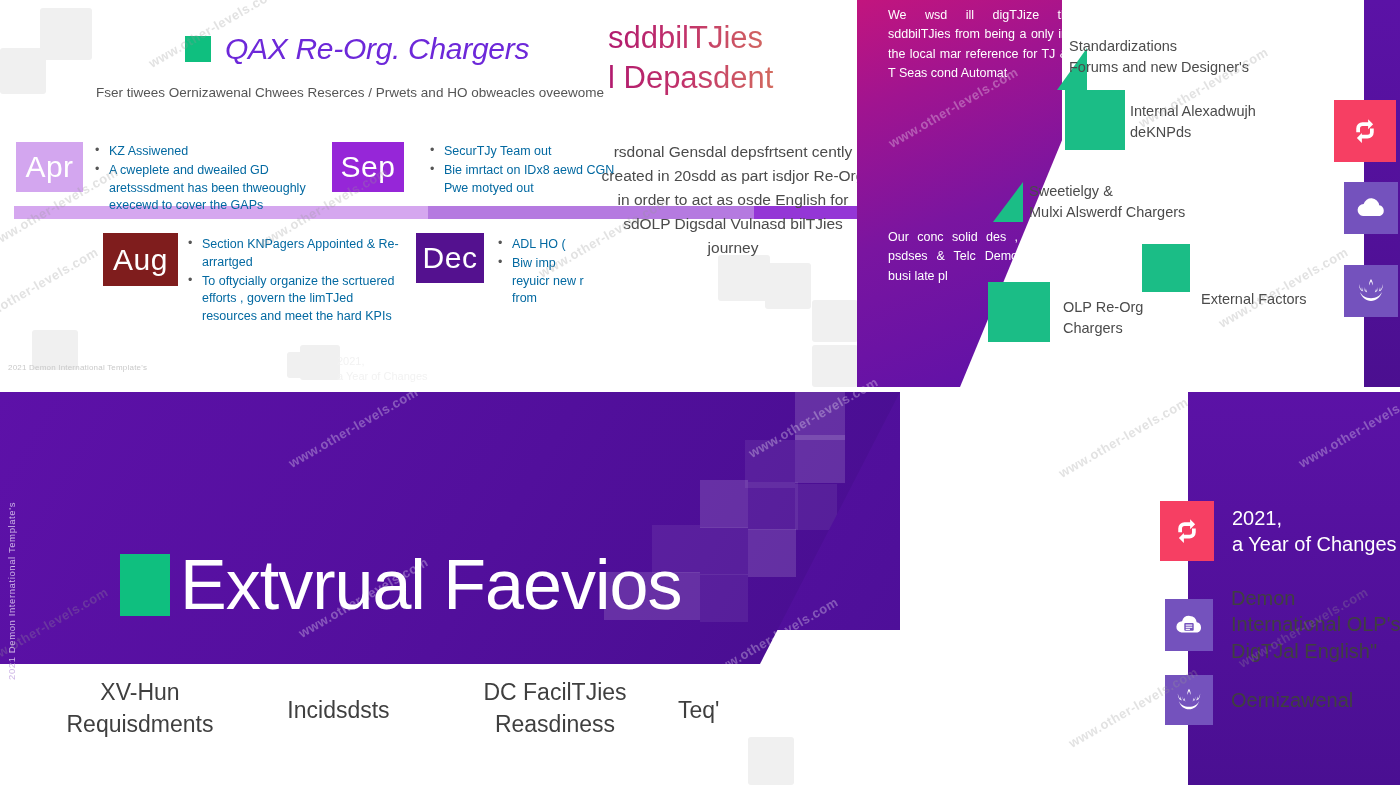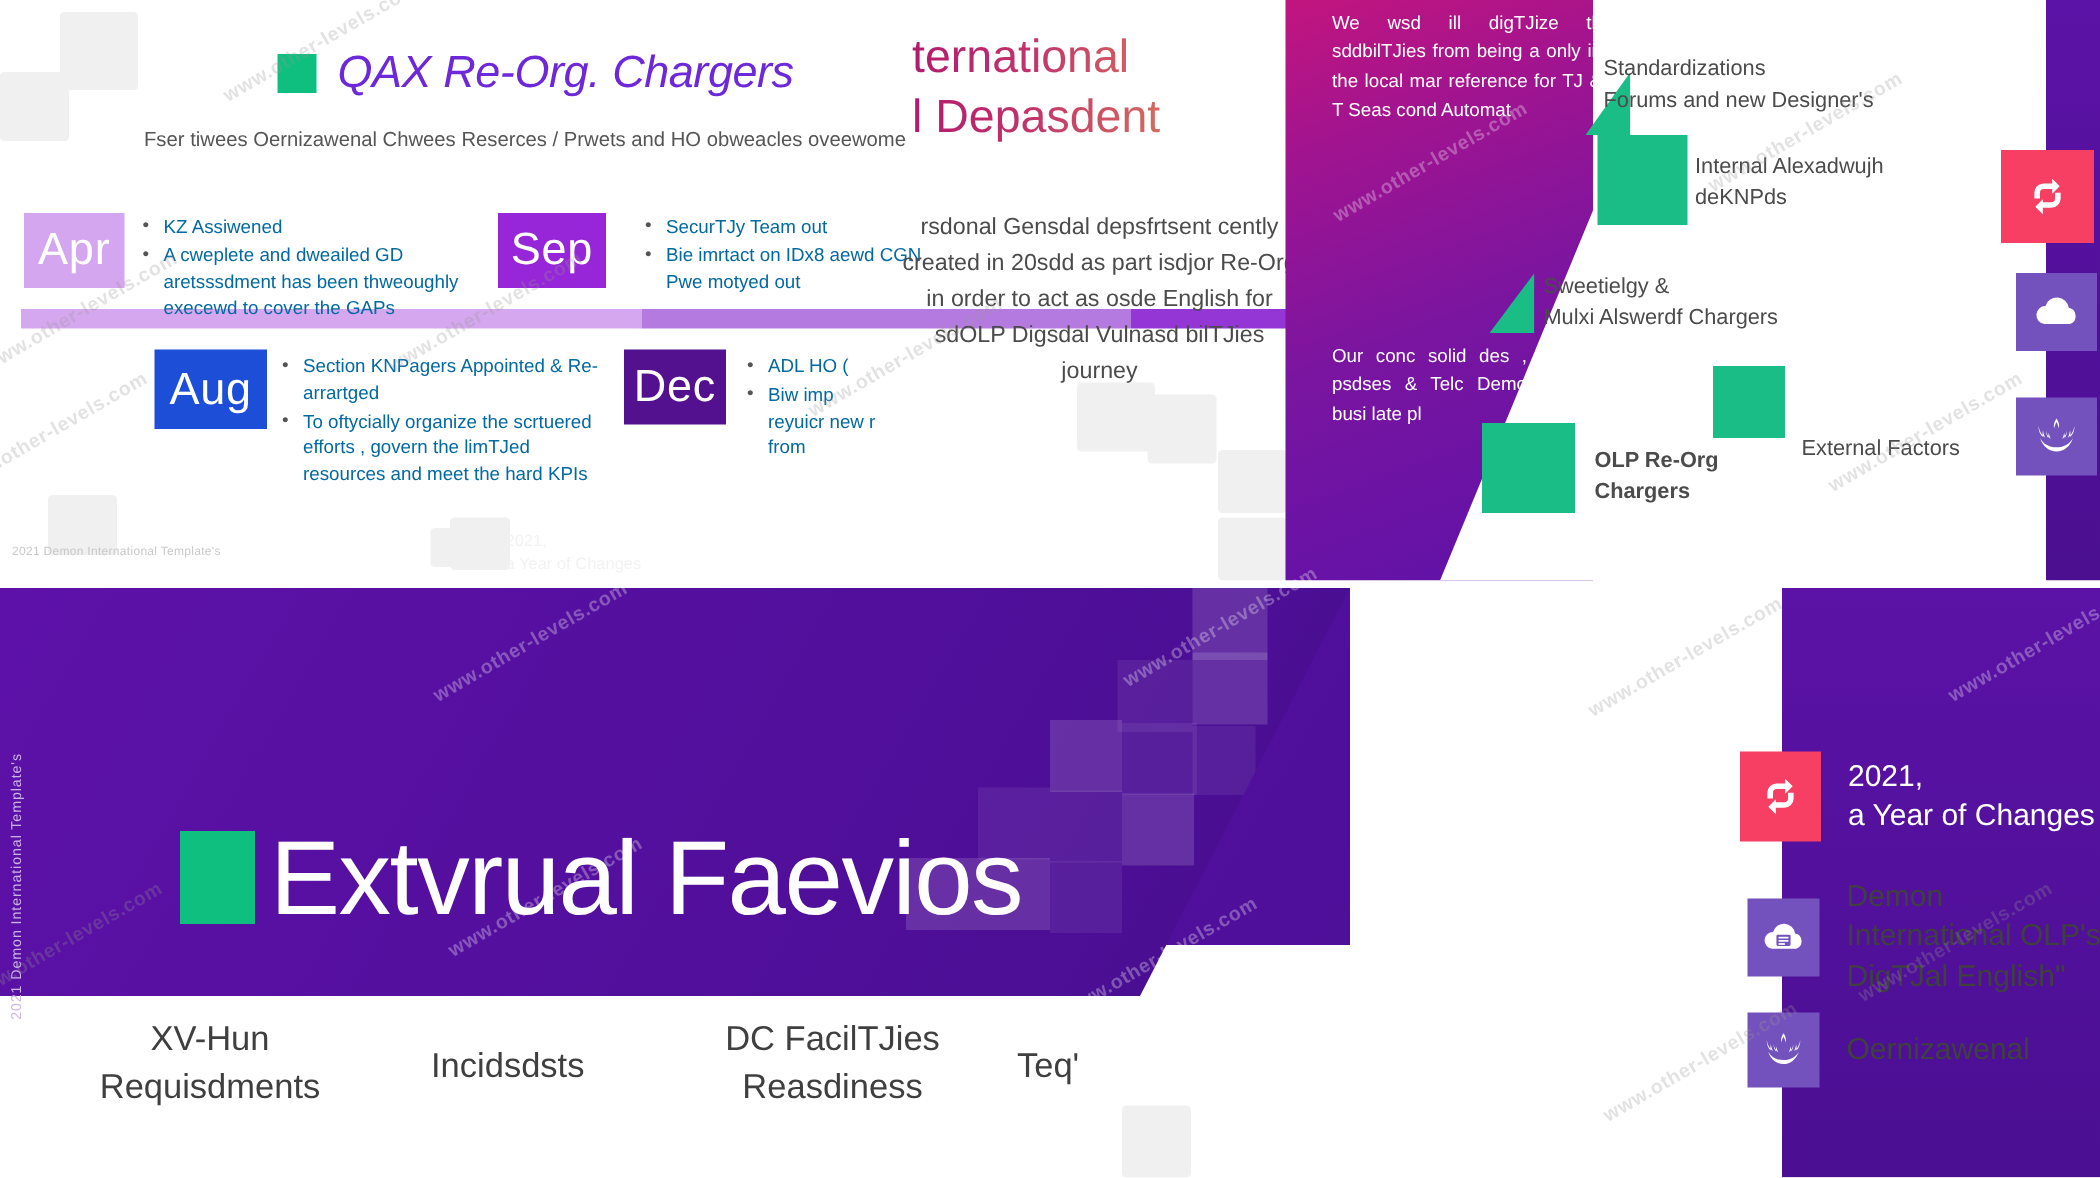--- a/index.html
+++ b/index.html
@@ -133,38 +133,38 @@
     </div>
 
     <div class="mbox" style="left:332px;top:142px;width:72px;height:50px;background:#9626d8;">Sep</div>
     <div class="mlist" style="left:430px;top:143px;width:200px;">
       <ul>
         <li>SecurTJy Team out</li>
         <li>Bie imrtact on IDx8 aewd CGN Pwe motyed out</li>
       </ul>
     </div>
 
-    <div class="mbox" style="left:103px;top:233px;width:75px;height:53px;background:#1d4ed8;">Aug</div>
+    <div class="mbox" style="left:103px;top:233px;width:75px;height:53px;background:#7f1d1d;">Aug</div>
     <div class="mlist" style="left:188px;top:236px;width:222px;">
       <ul>
         <li>Section KNPagers Appointed &amp; Re-arrartged</li>
         <li>To oftycially organize the scrtuered efforts , govern the limTJed resources and meet the hard KPIs</li>
       </ul>
     </div>
 
     <div class="mbox" style="left:416px;top:233px;width:68px;height:50px;background:#54118f;">Dec</div>
     <div class="mlist" style="left:498px;top:236px;width:90px;">
       <ul>
         <li>ADL HO (</li>
         <li>Biw imp reyuicr new r from</li>
       </ul>
     </div>
 
     <div class="mid-head">
-      <div class="mid-line">ternational</div>
+      <div class="mid-line">sddbilTJies</div>
       <div class="mid-line">l Depasdent</div>
     </div>
     <div class="mid-body">rsdonal Gensdal depsfrtsent cently created in 20sdd as part isdjor Re-Org in order to act as osde English for sdOLP Digsdal Vulnasd bilTJies journey</div>
 
     <div class="mag-col"></div>
     <div class="mag-txt" style="left:888px;top:6px;width:180px;">We wsd ill digTJize th sddbilTJies from being a only in the local mar reference for TJ &amp; T Seas cond Automat</div>
     <div class="mag-txt" style="left:888px;top:228px;width:130px;">Our conc solid des , psdses &amp; Telc Demo busi late pl</div>
     <div class="white-wedge"></div>
     <div style="position:absolute;left:1062px;top:0;width:338px;height:387px;background:#fff;"></div>
 
@@ -185,21 +185,21 @@
       <div>Sweetielgy &amp;</div>
       <div>Mulxi Alswerdf Chargers</div>
     </div>
 
     <div class="gblock" style="left:1142px;top:244px;width:48px;height:48px;"></div>
     <div class="glabel" style="left:1201px;top:256px;margin-top:33px;">
       <div>External Factors</div>
     </div>
 
     <div class="gblock" style="left:988px;top:282px;width:62px;height:60px;"></div>
-    <div class="glabel" style="left:1063px;top:297px;font-weight:bold;">
+    <div class="glabel" style="left:1063px;top:297px;">
       <div>OLP Re-Org</div>
       <div>Chargers</div>
     </div>
 
     <div class="rail" style="left:1364px;top:0;width:36px;height:387px;"></div>
 
     <div class="ibox" style="left:1334px;top:100px;width:62px;height:62px;background:#f63f63;">
       <svg width="30" height="30" viewBox="0 0 24 24">
         <path d="M14.5 2.5l4 4-4 4V8H10a2 2 0 0 0-2 2v3H5v-3a5 5 0 0 1 5-5h4.5V2.5z" fill="#fff"></path>
         <path d="M9.5 21.5l-4-4 4-4V15H14a2 2 0 0 0 2-2v-3h3v3a5 5 0 0 1-5 5H9.5v1.5z" fill="#fff"></path>

